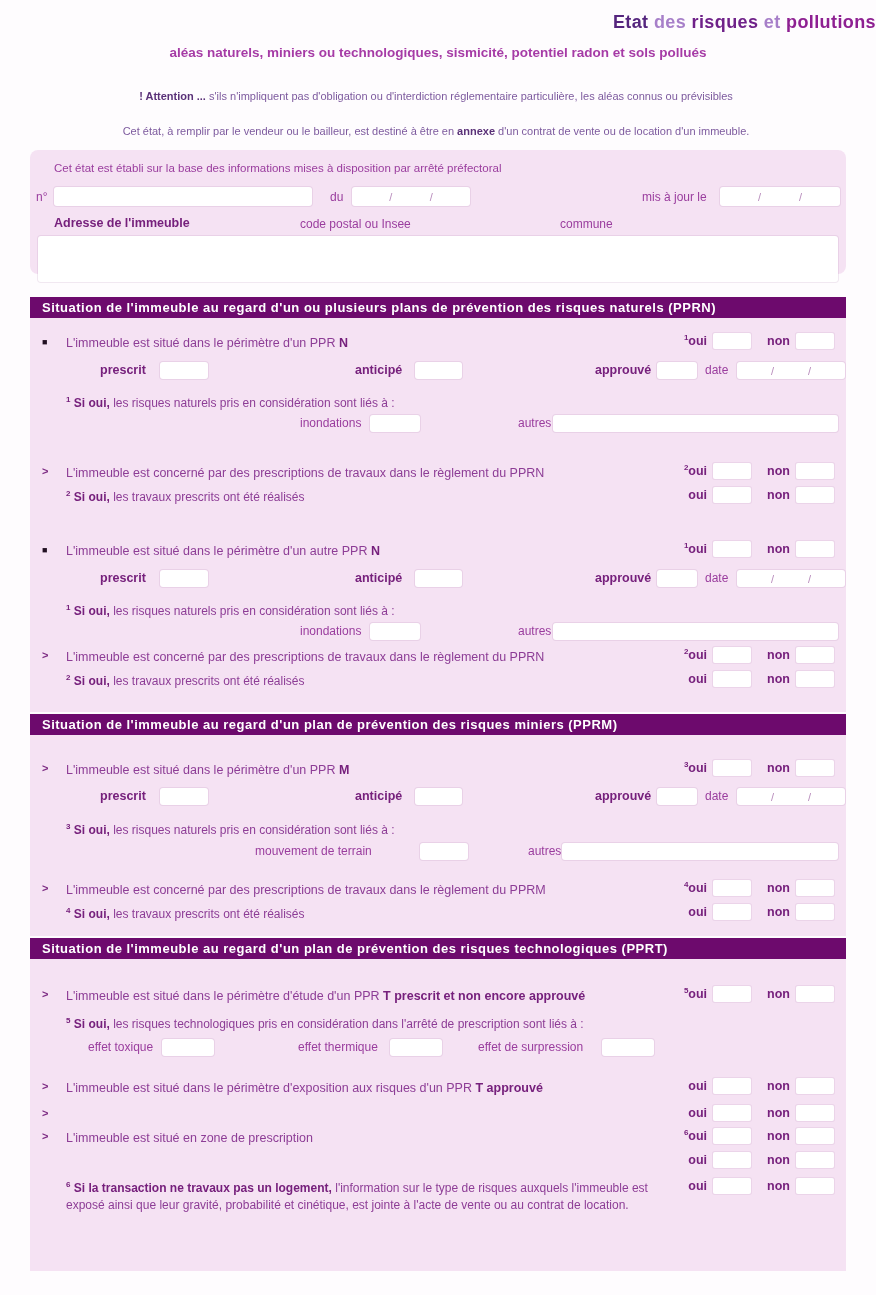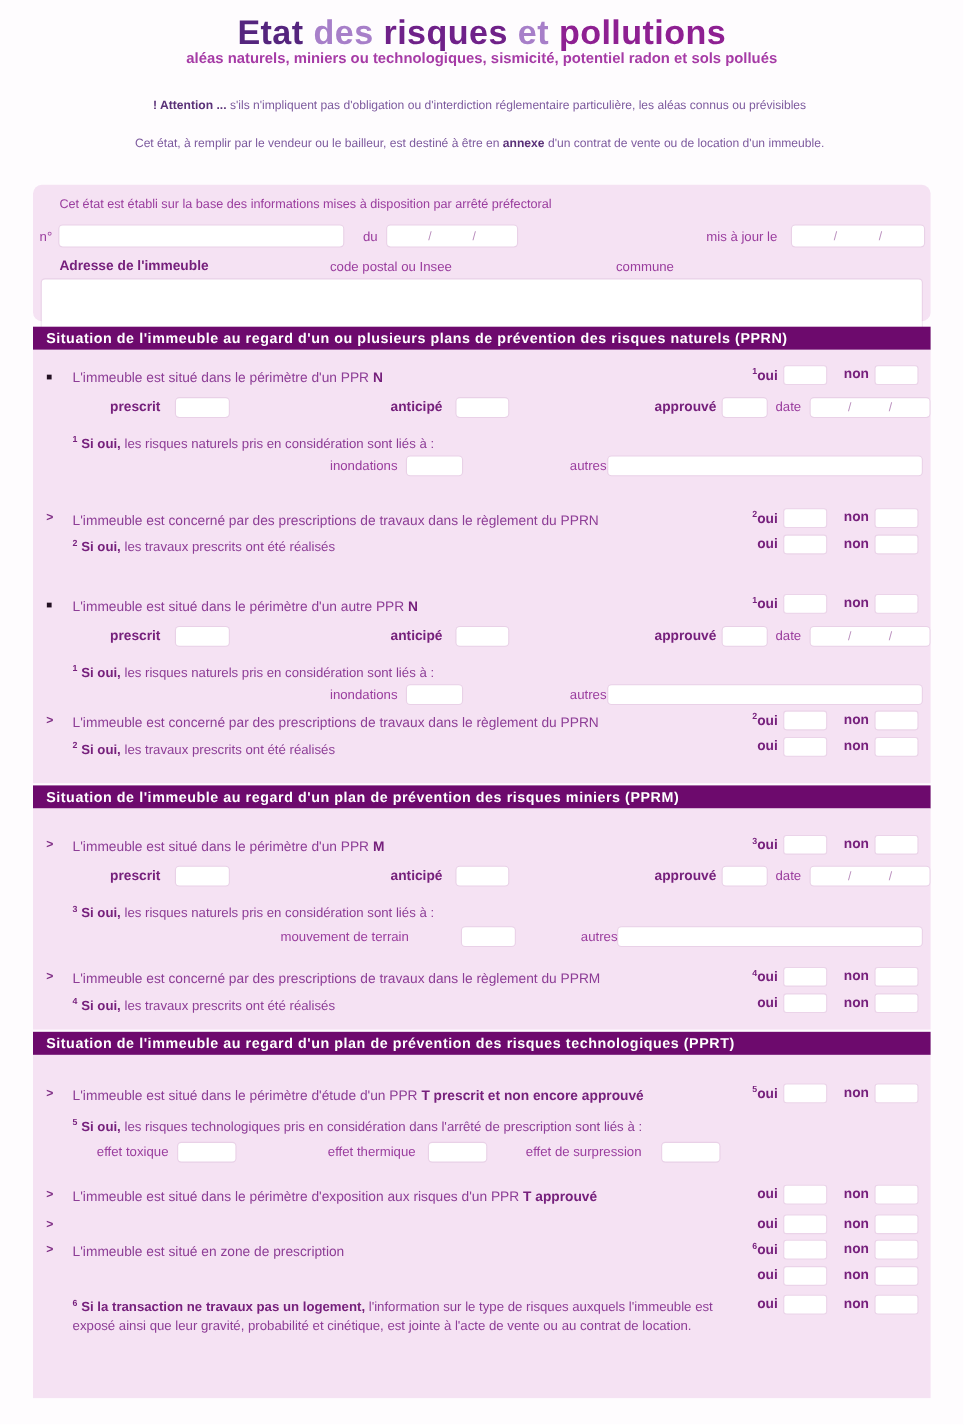--- a/index.html
+++ b/index.html
@@ -2,37 +2,37 @@
 <html><head>
 <meta charset="utf-8">
 <style>
   * { margin:0; padding:0; box-sizing:border-box; }
   html,body { background:#ffffff; }
   .page {
     position:relative; width:876px; height:1295px; margin:0 auto;
     background:#fefcfe; font-family:"Liberation Sans", sans-serif; overflow:hidden;
   }
   
-  .title { position:absolute; top:12px; left:0; width:100%; text-align:center;
-           font-size:31px; font-weight:bold; letter-spacing:.4px; }
+  .title { position:absolute; top:12px; left:0; width:100%; text-align:right;
+           font-size:18px; font-weight:bold; letter-spacing:.4px; }
   .title .t-d1 { color:#55257e; }
   .title .t-d2 { color:#6f2189; }
   .title .t-d3 { color:#8e2092; }
   .title .t-lt { color:#a77fc9; }
   .subtitle { position:absolute; top:45px; left:0; width:100%; text-align:center;
               font-size:13.5px; font-weight:bold; color:#a63ba6; }
   .notice { position:absolute; top:88px; left:46px; width:780px; text-align:center;
             font-size:11px; line-height:1.6; color:#7d5a9e; }
   .notice .att { font-weight:bold; color:#5a3178; }
   .notice .u { text-decoration:underline; }
   .notice b { color:#5a3178; }
   
   .panel, .bar { position:absolute; left:30px; width:816px; }
   .panel { background:#f5e2f3; }
-  #panel-arrete { top:168px; height:124px; border-radius:8px; }
+  #panel-arrete { top:150px; height:124px; border-radius:8px; }
   .bar { height:21px; background:#6d0a6d; color:#ffffff; font-weight:bold;
          font-size:13px; line-height:21px; padding-left:12px; letter-spacing:.5px;
          white-space:nowrap; overflow:hidden; }
   #bar-pprn { top:297px; } #bar-pprm { top:714px; } #bar-pprt { top:938px; }
   #sec-pprn { top:318px; height:394px; }
   #sec-pprm { top:735px; height:201px; }
   #sec-pprt { top:959px; height:312px; }
   
   .lbl  { position:absolute; font-size:12px; color:#9a3d9e; white-space:nowrap; }
   .lblb { position:absolute; font-size:12.5px; font-weight:bold; color:#76207c; white-space:nowrap; }
@@ -42,21 +42,21 @@
              color:#b88cbc; font-size:11px; }
   
   .row { position:absolute; left:10px; right:10px; font-size:12.5px; color:#8d3d96; }
   .mk  { position:absolute; left:2px; top:1px; width:16px; text-align:left; }
   .mk.sq { color:#221022; font-size:9px; top:3px; }
   .mk.ch { color:#7c2a82; font-size:11px; font-weight:bold; }
   .qtext { display:inline-block; margin-left:26px; line-height:1.45; }
   .qtext b, .sitext b { color:#76207c; }
   .sitext { display:inline-block; margin-left:26px; font-size:12px; line-height:1.45; }
   sup { font-size:8px; color:#76207c; font-weight:bold; }
-  .yn { position:absolute; right:2px; top:-1px; display:flex; align-items:flex-start; }
+  .yn { position:absolute; right:2px; top:-1px; display:flex; align-items:center; }
   .yn .l { font-weight:bold; color:#76207c; font-size:12.5px; }
   .cbox { width:38px; height:16px; background:#fff; border-radius:2px; margin-left:6px;
           box-shadow:0 0 0 1px rgba(150,90,150,.10); }
   .gap { width:16px; }
   .narrow { display:inline-block; width:600px; white-space:normal; }
 </style>
 </head>
 <body>
 
 <div class="page">

